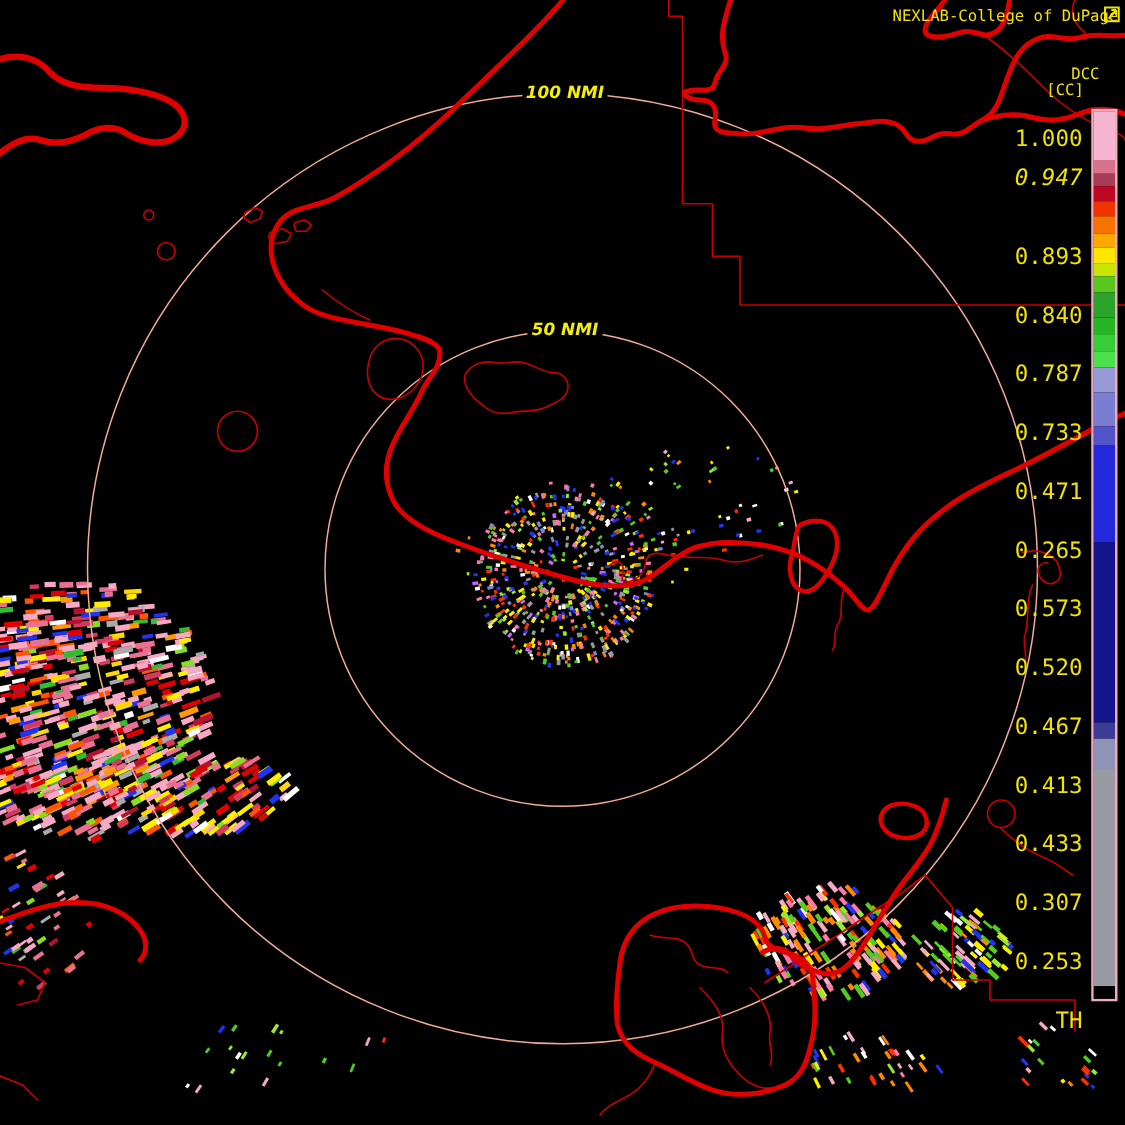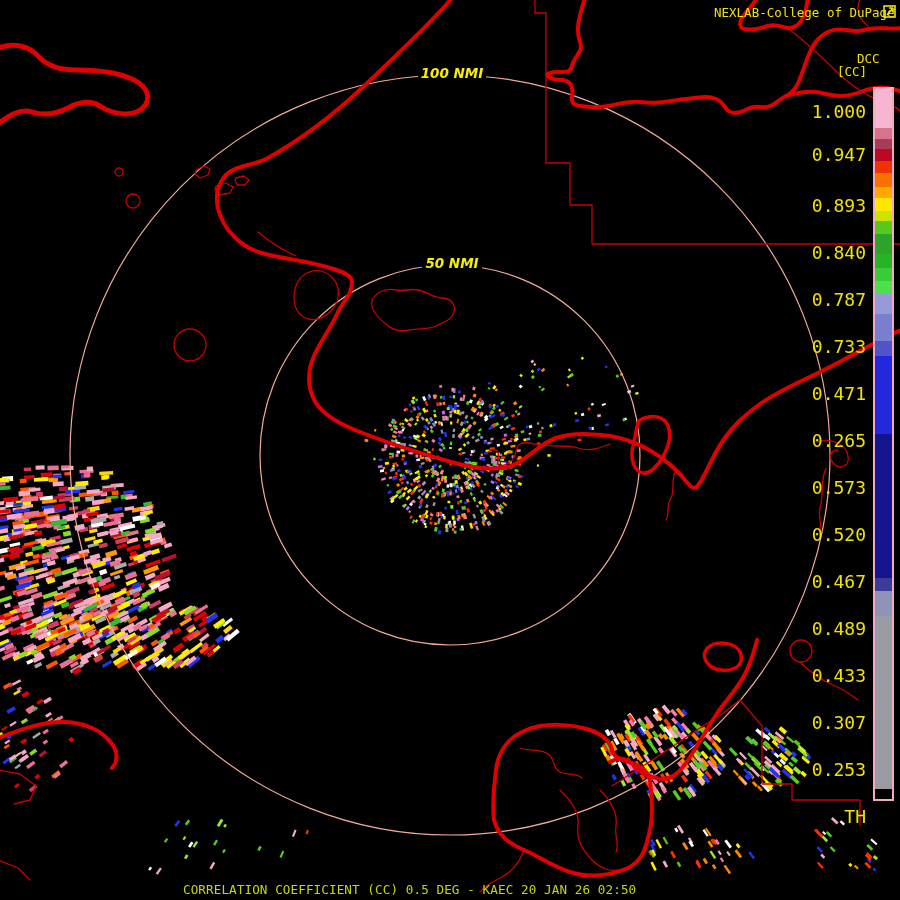--- a/index.html
+++ b/index.html
@@ -1839,31 +1839,30 @@
       <div class="seg" style="height: 15px; background: rgb(80, 84, 200);"></div>
       <div class="seg" style="height: 78px; background: rgb(36, 40, 220);"></div>
       <div class="seg" style="height: 144px; background: rgb(20, 20, 140);"></div>
       <div class="seg" style="height: 13px; background: rgb(60, 60, 150);"></div>
       <div class="seg" style="height: 25px; background: rgb(144, 147, 184);"></div>
       <div class="seg" style="height: 173px; background: rgb(154, 154, 162);"></div>
       <div class="seg" style="height: 10px; background: rgb(0, 0, 0);"></div>
     </div>
   <div id="cb-ticks">
       <div class="cbtick" style="top: 105px;">1.000</div>
-      <div class="cbtick" style="top: 148px;">0.947</div>
+      <div class="cbtick" style="top: 136px; font-style: italic;">0.947</div>
       <div class="cbtick" style="top: 199px;">0.893</div>
       <div class="cbtick" style="top: 246px;">0.840</div>
       <div class="cbtick" style="top: 293px; text-align: right;">0.787</div>
       <div class="cbtick" style="top: 340px;">0.733</div>
       <div class="cbtick" style="top: 387px;">0.471</div>
       <div class="cbtick" style="top: 434px;">0.265</div>
       <div class="cbtick" style="top: 481px;">0.573</div>
       <div class="cbtick" style="top: 528px;">0.520</div>
       <div class="cbtick" style="top: 575px;">0.467</div>
-      <div class="cbtick" style="top: 622px;">0.489</div>
+      <div class="cbtick" style="top: 622px;">0.413</div>
       <div class="cbtick" style="top: 669px;">0.433</div>
       <div class="cbtick" style="top: 716px;">0.307</div>
       <div class="cbtick" style="top: 763px;">0.253</div>
       <div class="cbtick" style="top: 810px;">TH</div>
     </div>
 
-  <div id="footer-title">CORRELATION COEFFICIENT (CC) 0.5 DEG - KAEC 20 JAN 26 02:50</div>
 </div>
 
 </body></html>

